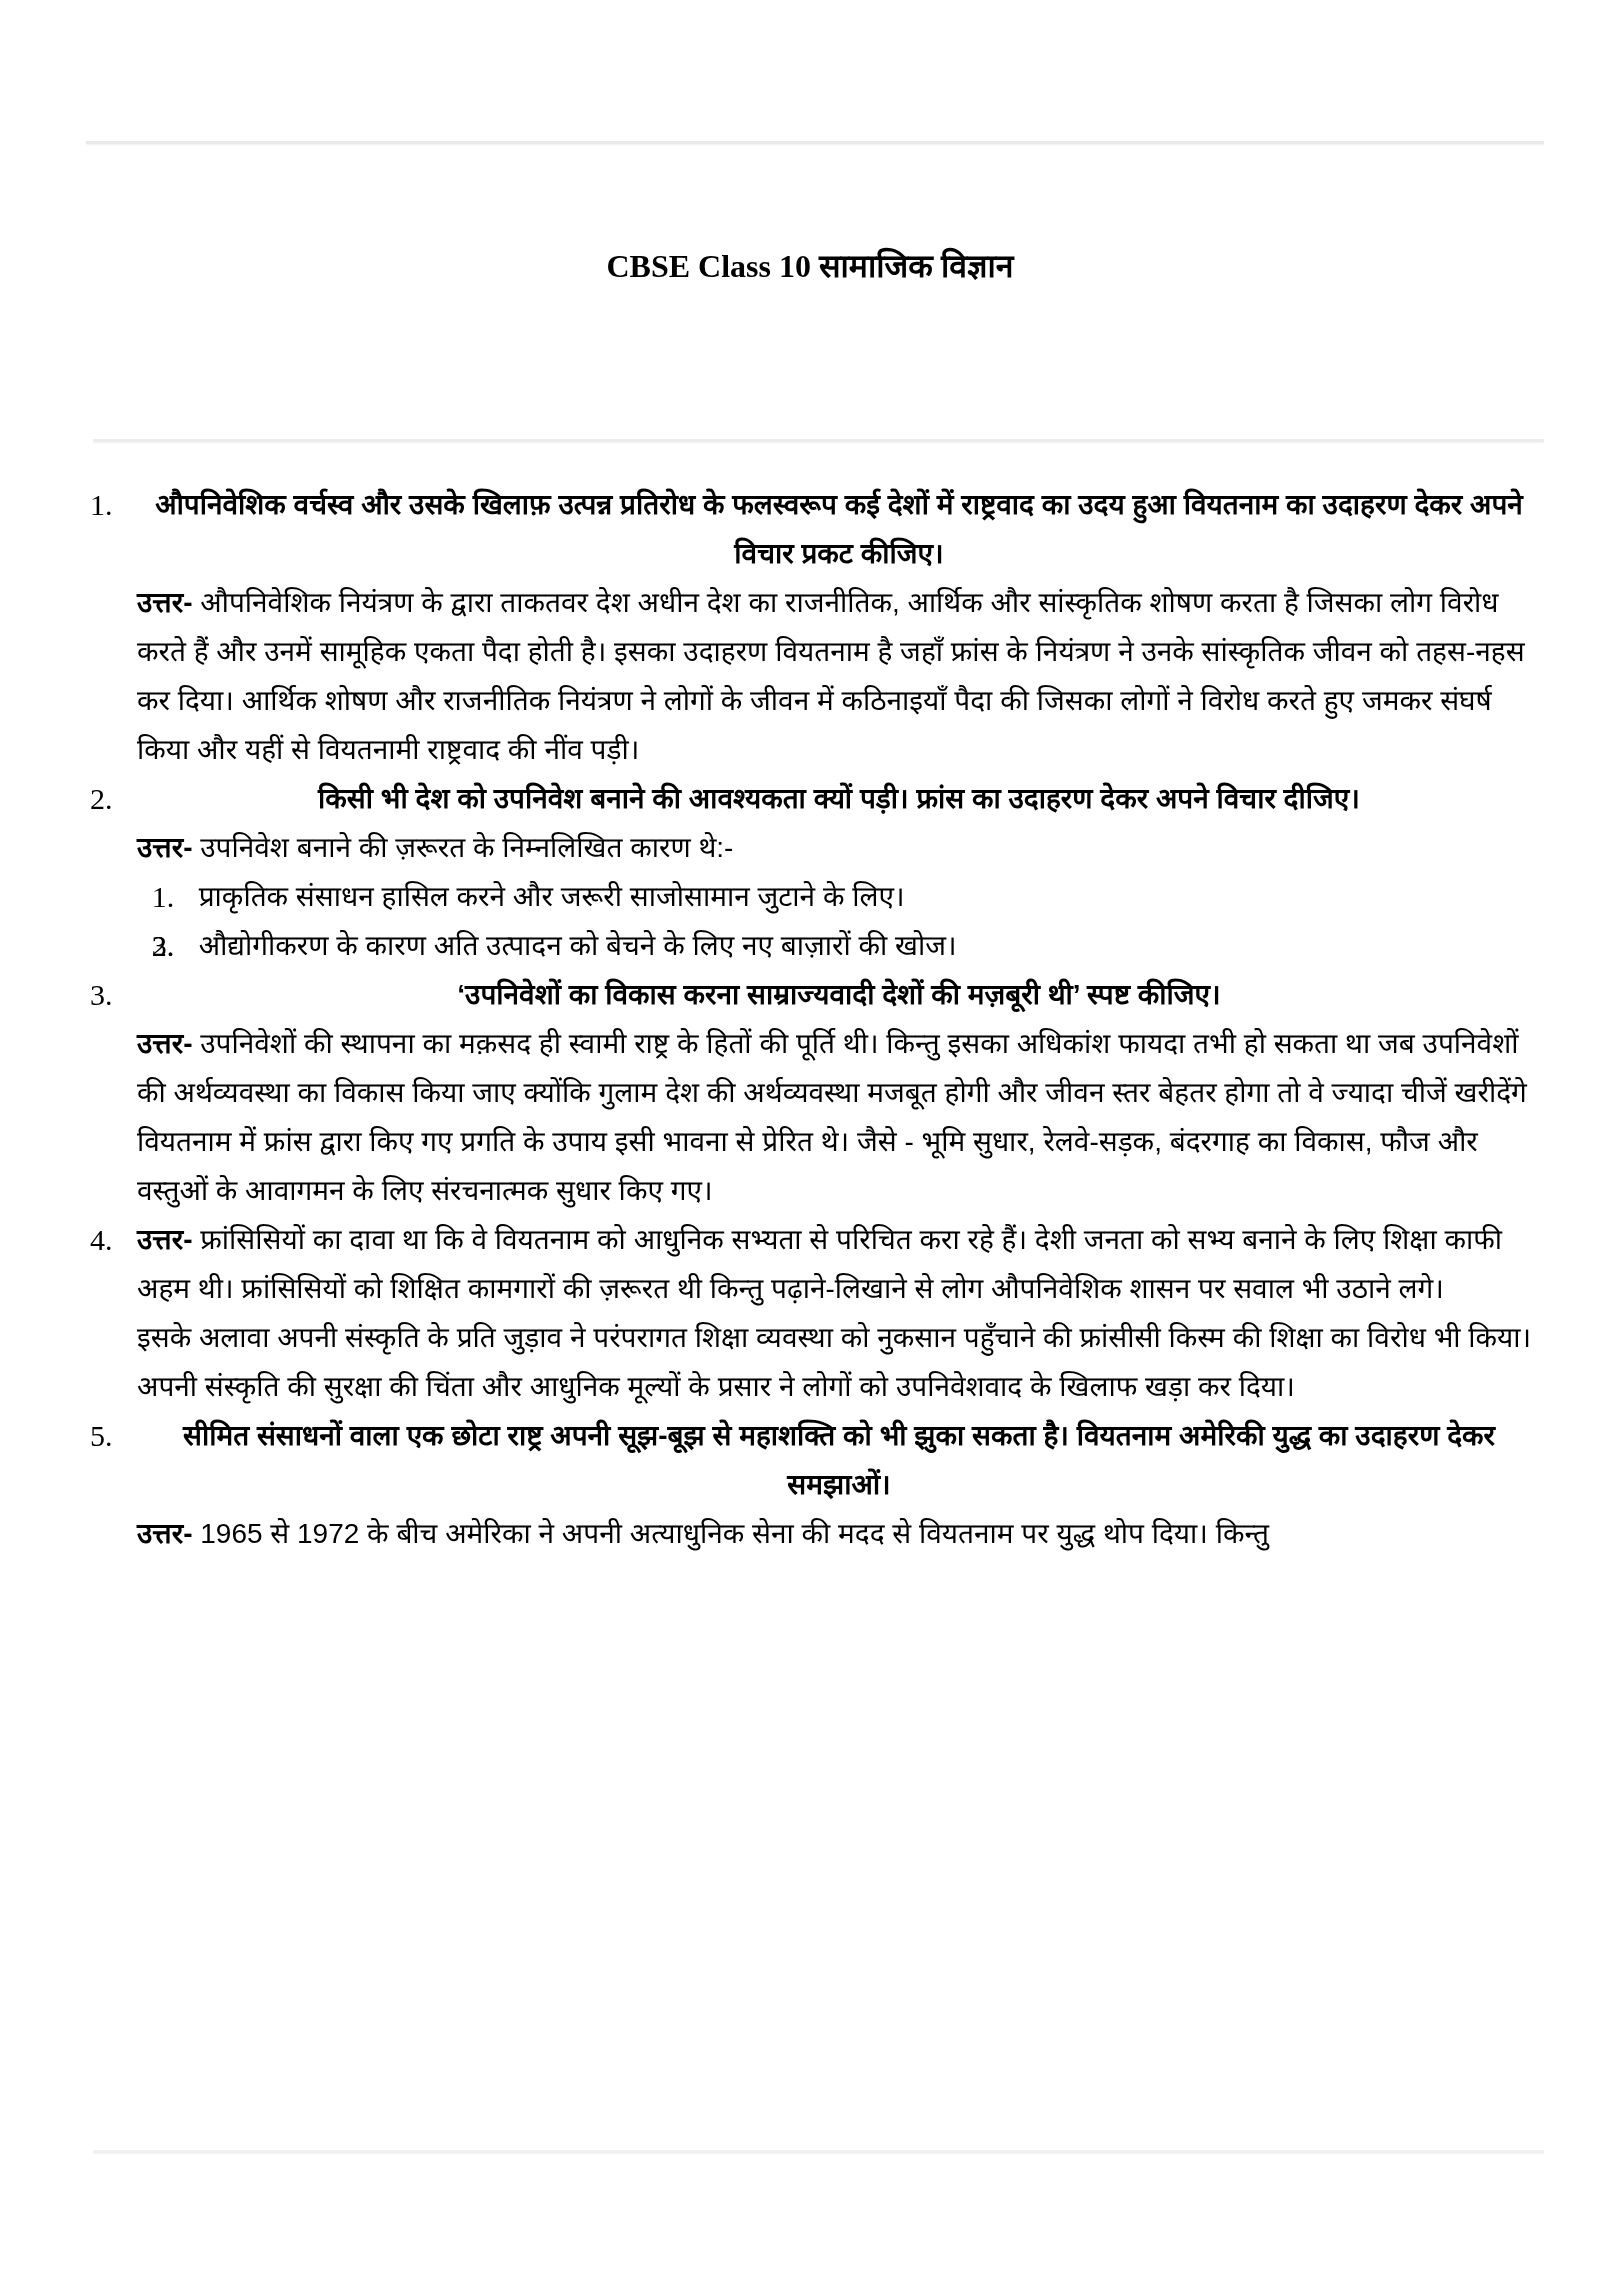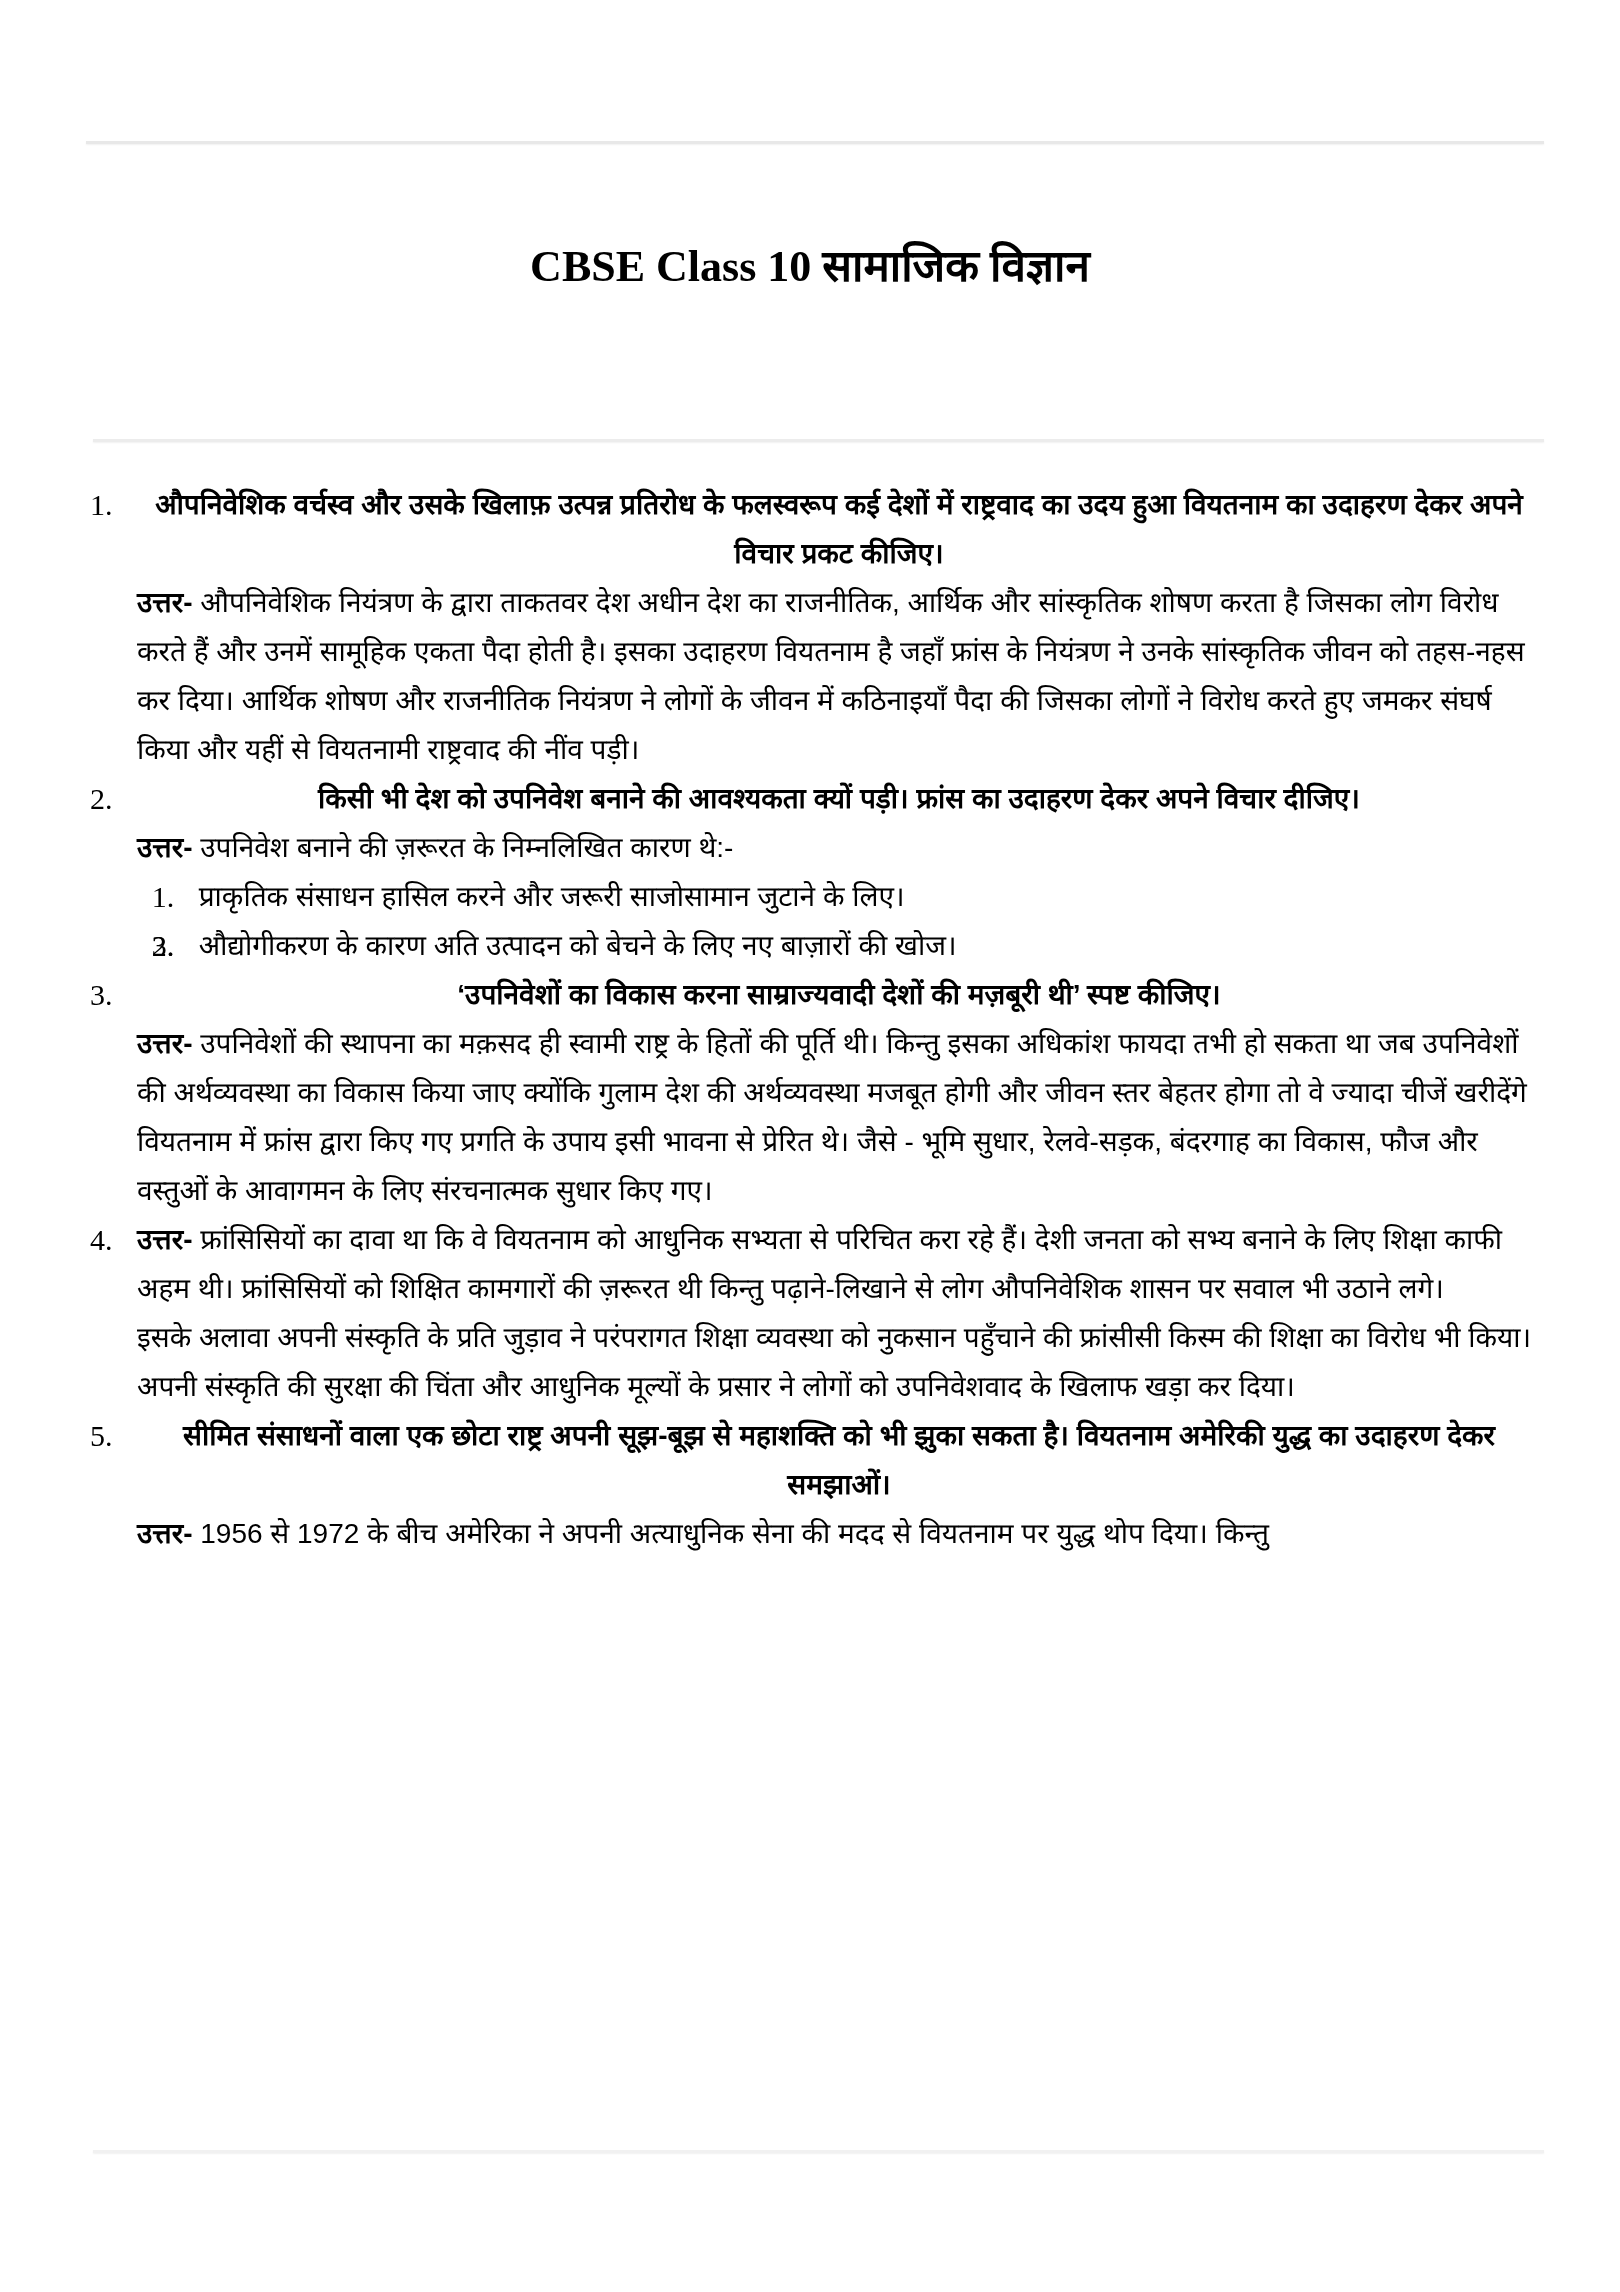--- a/index.html
+++ b/index.html
@@ -25,21 +25,21 @@
     .rule-mid { left: 93px; right: 76px; top: 439px; background: #ececec; }
     .rule-bottom { left: 93px; right: 76px; top: 2150px; background: #f1f1f1; }
 
     .header {
       position: absolute;
       left: 0;
       right: 0;
       top: 240px;
       text-align: center;
       font-weight: bold;
-      font-size: 44px;
+      font-size: 32px;
       line-height: 53px;
     }
     .header .line { display: block; }
     .header .subtitle { font-weight: normal; }
 
     .content {
       position: absolute;
       left: 90px;
       top: 480px;
       width: 1451px;
@@ -130,19 +130,19 @@
 
   <div class="qa">
     <span class="qa-num">4.</span>
     <span class="answer"><span class="ans-label">उत्तर-</span><span> फ्रांसिसियों का दावा था कि वे वियतनाम को आधुनिक सभ्यता से परिचित करा रहे हैं। देशी जनता को सभ्य बनाने के लिए शिक्षा काफी अहम थी। फ्रांसिसियों को शिक्षित कामगारों की ज़रूरत थी किन्तु पढ़ाने-लिखाने से लोग औपनिवेशिक शासन पर सवाल भी उठाने लगे।</span></span>
     <span class="para">इसके अलावा अपनी संस्कृति के प्रति जुड़ाव ने परंपरागत शिक्षा व्यवस्था को नुकसान पहुँचाने की फ्रांसीसी किस्म की शिक्षा का विरोध भी किया। अपनी संस्कृति की सुरक्षा की चिंता और आधुनिक मूल्यों के प्रसार ने लोगों को उपनिवेशवाद के खिलाफ खड़ा कर दिया।</span>
   </div>
 
   <div class="qa">
     <span class="qa-num">5.</span>
     <span class="question">सीमित संसाधनों वाला एक छोटा राष्ट्र अपनी सूझ-बूझ से महाशक्ति को भी झुका सकता है। वियतनाम अमेरिकी युद्ध का उदाहरण देकर समझाओं।</span>
-    <span class="answer"><span class="ans-label">उत्तर-</span><span> 1956 से 1972 के बीच अमेरिका ने अपनी अत्याधुनिक सेना की मदद से वियतनाम पर युद्ध थोप दिया। किन्तु</span></span>
+    <span class="answer"><span class="ans-label">उत्तर-</span><span> 1965 से 1972 के बीच अमेरिका ने अपनी अत्याधुनिक सेना की मदद से वियतनाम पर युद्ध थोप दिया। किन्तु</span></span>
   </div>
 
 </div>
 
 <div class="rule rule-bottom"></div>
 
 
 </body></html>

